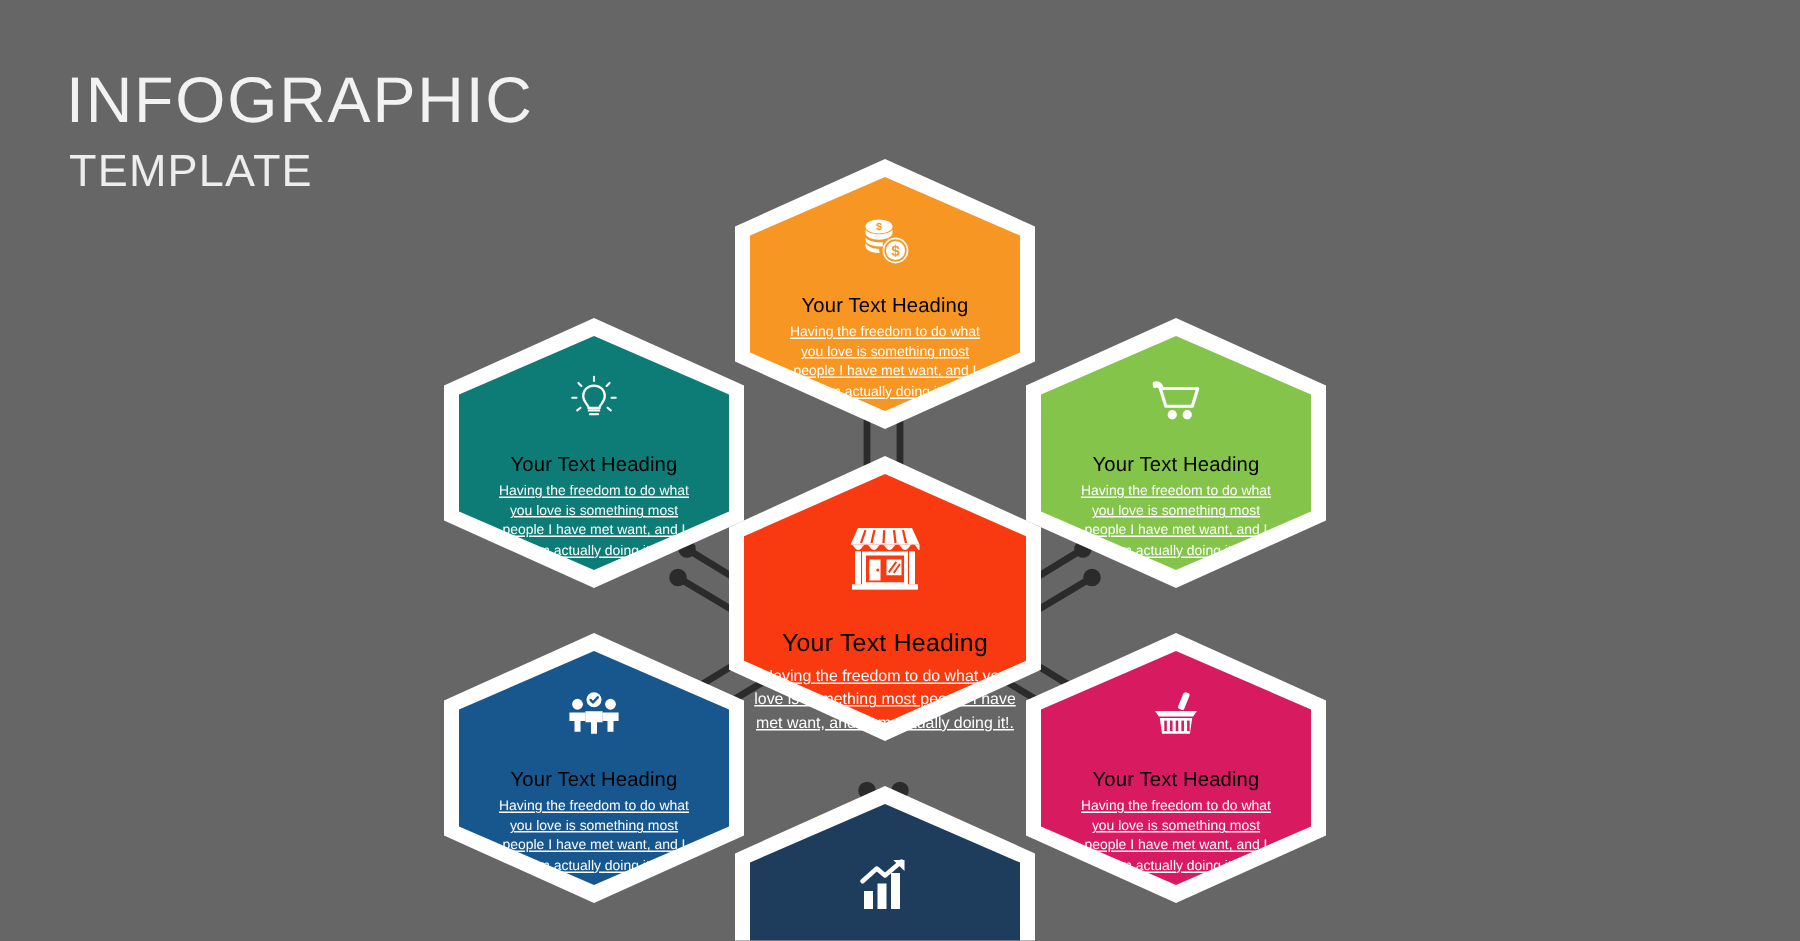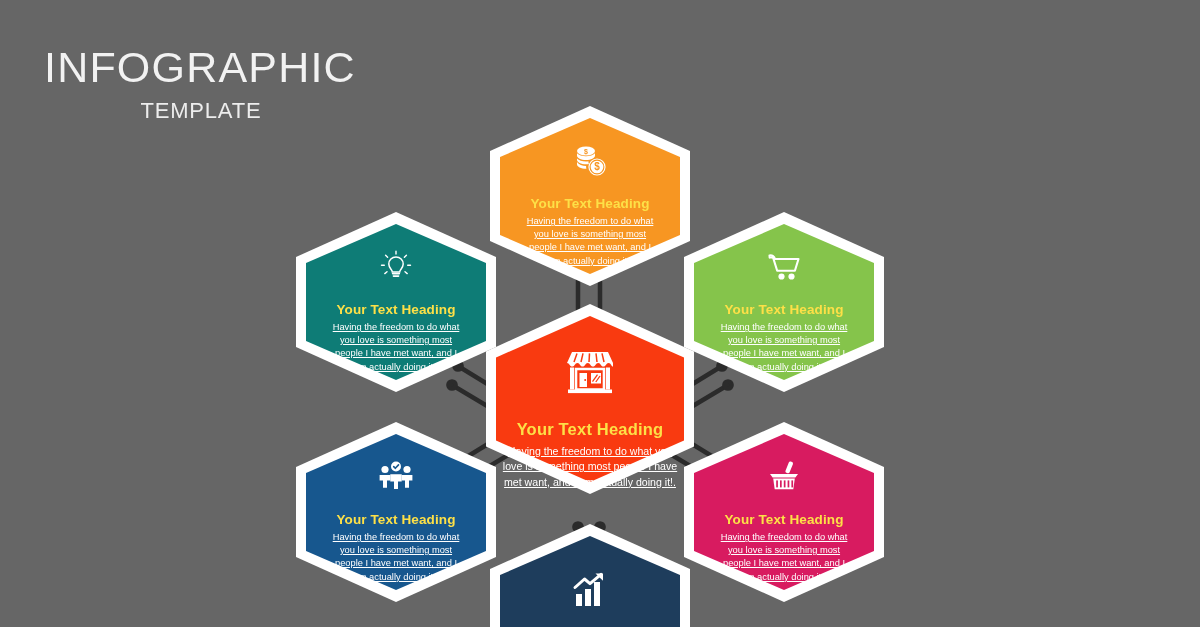--- a/index.html
+++ b/index.html
@@ -11,22 +11,22 @@
   }
   #stage { position:relative; width:1060px; height:627px; overflow:hidden; }
 
   
   .title-block { position:absolute; left:44px; top:46px; }
   .title-main {
     font-size:43px; letter-spacing:1.2px; color:#f2f2f2;
     font-weight:400; line-height:1.0;
   }
   .title-sub {
-    font-size:22px; letter-spacing:0.8px; color:#ededed;
-    font-weight:400; line-height:1.0; margin-top:11px; margin-left:2px;text-align:center;
+    font-size:30px; letter-spacing:0.8px; color:#ededed;
+    font-weight:400; line-height:1.0; margin-top:11px; margin-left:2px;
   }
 
   
   #connectors { position:absolute; left:0; top:0; width:1200px; height:627px; }
 
   
   .hex-wrap { position:absolute; }
   .hex {
     position:absolute; left:0; top:0; width:100%; height:100%;
     -webkit-clip-path: polygon(50% 0%, 100% 25%, 100% 75%, 50% 100%, 0% 75%, 0% 25%);
@@ -38,21 +38,21 @@
     width:calc(100% - 20px); height:calc(100% - 24px);
     -webkit-clip-path: polygon(50% 0%, 100% 25%, 100% 75%, 50% 100%, 0% 75%, 0% 25%);
     clip-path: polygon(50% 0%, 100% 25%, 100% 75%, 50% 100%, 0% 75%, 0% 25%);
   }
   .hex-content {
     position:absolute; left:0; top:0; width:100%; height:100%;
     display:flex; flex-direction:column; align-items:center;
     text-align:center; color:#ffffff;
   }
   .hex-icon { display:block; }
-  .hex-heading { font-weight:bold; color:#fde047; }
+  .hex-heading { font-weight:normal; color:#000000; }
   .hex-body { color:#ffffff;text-decoration:underline; }
 
   
   .sat .hex-content { padding-top:34px; }
   .sat .hex-icon { width:40px; height:40px; }
   .sat .hex-heading { font-size:13.5px; margin-top:16px; letter-spacing:0.1px; }
   .sat .hex-body { font-size:9.3px; line-height:1.42; margin-top:4px; width:132px; }
 
   
   .center .hex-content { padding-top:44px; }

